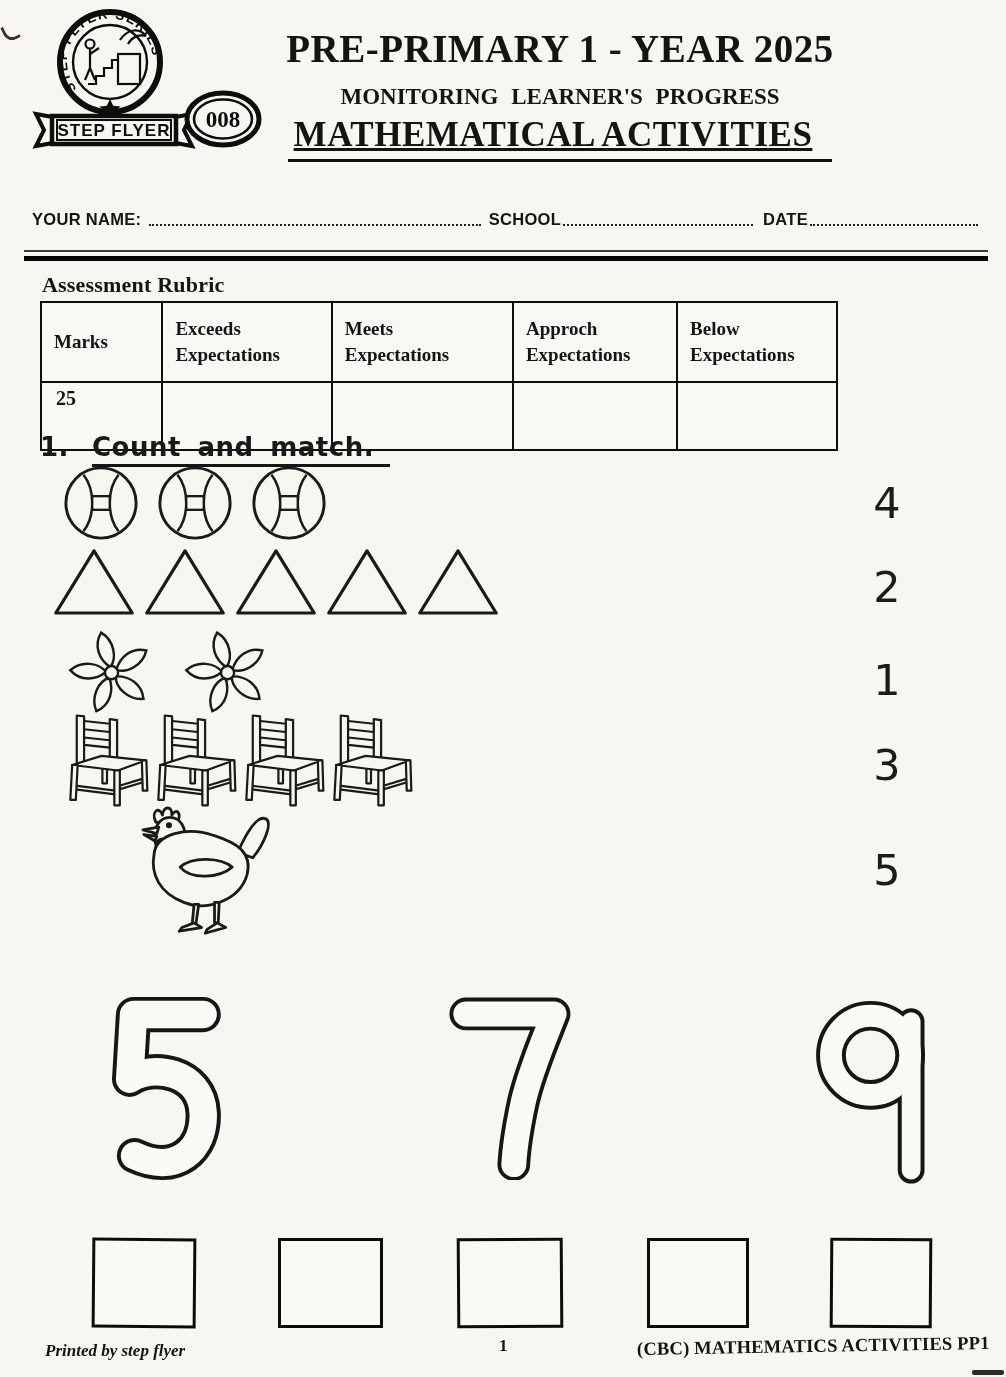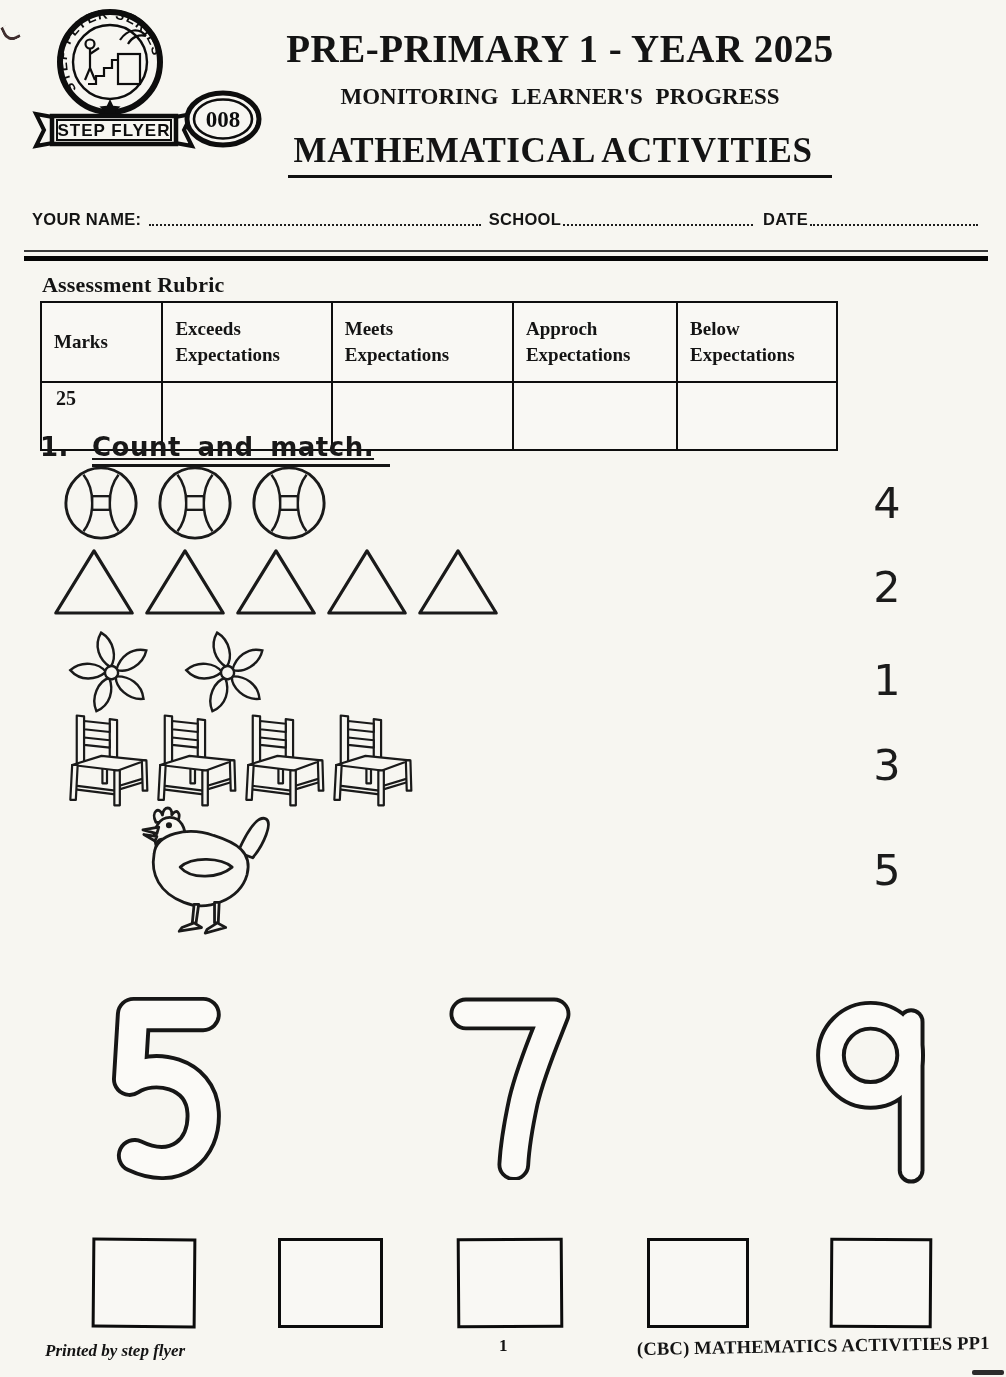--- a/index.html
+++ b/index.html
@@ -6,22 +6,22 @@
   .page{position:relative;width:1006px;height:1377px;margin:0 auto;
         background:#f7f6f1;color:#141414;overflow:hidden;
         font-family:"Liberation Serif",serif;}
   svg{display:block;}
   .abs{position:absolute;}
 
   
   .titles{position:absolute;left:232px;right:118px;top:26px;text-align:center;}
   .title1{font:700 39px "Liberation Serif",serif;letter-spacing:.5px;white-space:nowrap;}
   .title2{font:700 23px "Liberation Serif",serif;word-spacing:7px;margin-top:13px;}
-  .title3{display:inline-block;font:700 35px "Liberation Serif",serif;margin-top:21px;
-          border-bottom:3.5px solid #111;padding:0 20px 4px 6px;letter-spacing:.5px;}
+  .title3{display:inline-block;font:700 35px "Liberation Serif",serif;margin-top:5px;
+          border-bottom:3.5px solid #111;padding:0 20px 4px 6px;letter-spacing:.5px;text-decoration:underline;}
   .pp1{position:absolute;left:872px;top:88px;width:112px;height:74px;border:6.5px solid #0b0b0b;
        border-radius:50%;display:flex;align-items:center;justify-content:center;
        font:700 38px "Liberation Serif",serif;letter-spacing:1px;background:#f7f6f1;}
 
   
   .inforow{position:absolute;left:32px;right:28px;top:210px;display:flex;
            font:700 16.5px "Liberation Sans",sans-serif;letter-spacing:.3px;}
   .dots{border-bottom:2.6px dotted #1d1d1d;height:14px;}
   .d1{flex:1 1 auto;margin:0 8px 2px 8px;}
   .d2{width:190px;margin:0 10px 2px 2px;}
@@ -35,21 +35,21 @@
                background:#f9f8f4;}
   table.rubric th,table.rubric td{border:2.3px solid #0e0e0e;text-align:left;vertical-align:middle;}
   table.rubric th{font:700 19px "Liberation Serif",serif;padding:6px 8px 6px 12px;height:66px;line-height:1.35;}
   table.rubric td{height:58px;font:700 20px "Liberation Serif",serif;padding:4px 8px 4px 14px;vertical-align:top;}
   th.c-marks{font-size:22px;}
 
   
   .qhead{position:absolute;left:40px;font:700 26px "DejaVu Sans",sans-serif;
          letter-spacing:.5px;word-spacing:7px;color:#181818;white-space:nowrap;}
   .qnum{display:inline-block;width:52px;}
-  .qtitle{border-bottom:3px solid #151515;padding:0 16px 2px 0;text-decoration:underline;}
+  .qtitle{border-bottom:3px solid #151515;padding:0 16px 2px 0;}
 
   
   .match{position:absolute;left:40px;top:460px;width:930px;height:486px;}
   .mrow{position:absolute;left:0;display:flex;align-items:center;}
   .mnum{position:absolute;left:812px;width:70px;text-align:center;
         font:400 43px "DejaVu Sans",sans-serif;color:#1b1b1b;}
 
   
   .bignum{position:absolute;}
 

